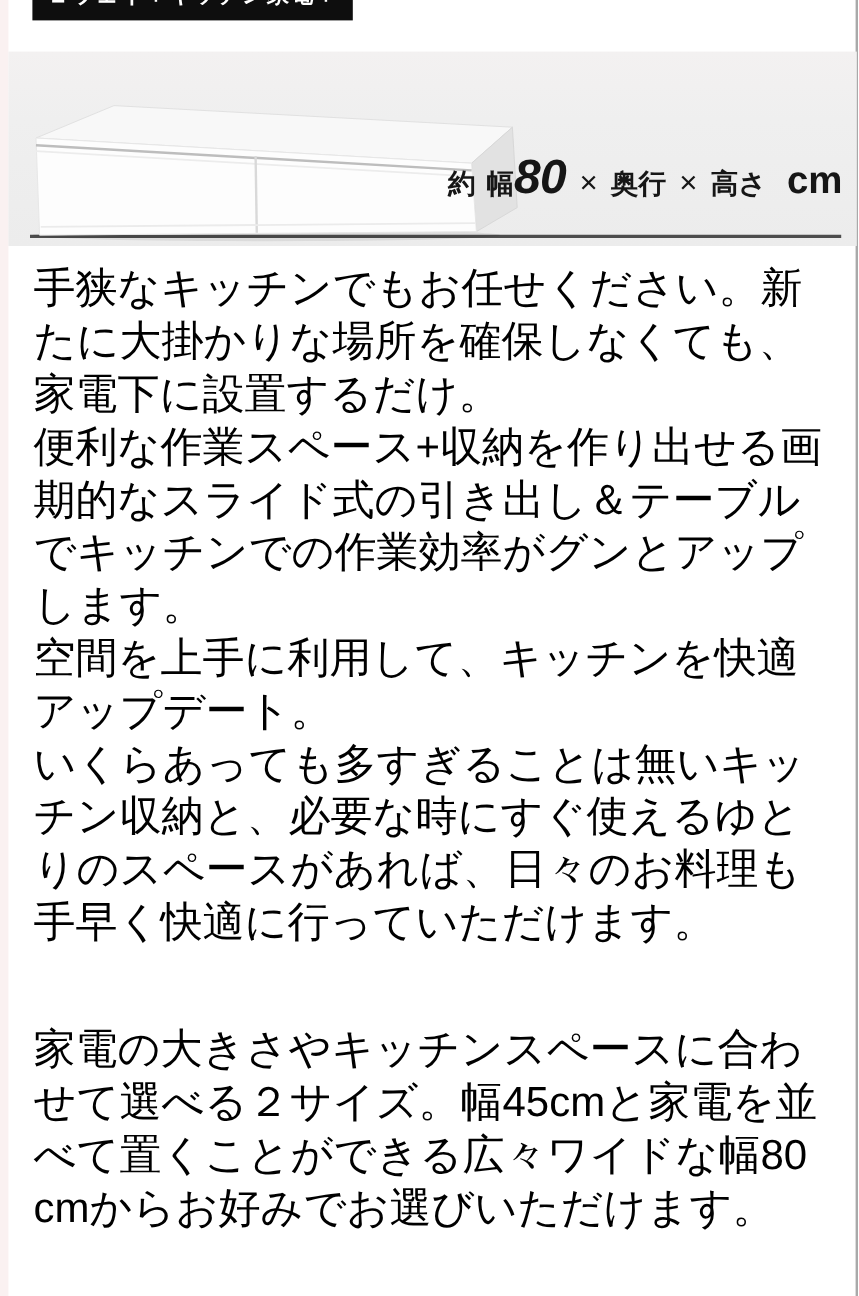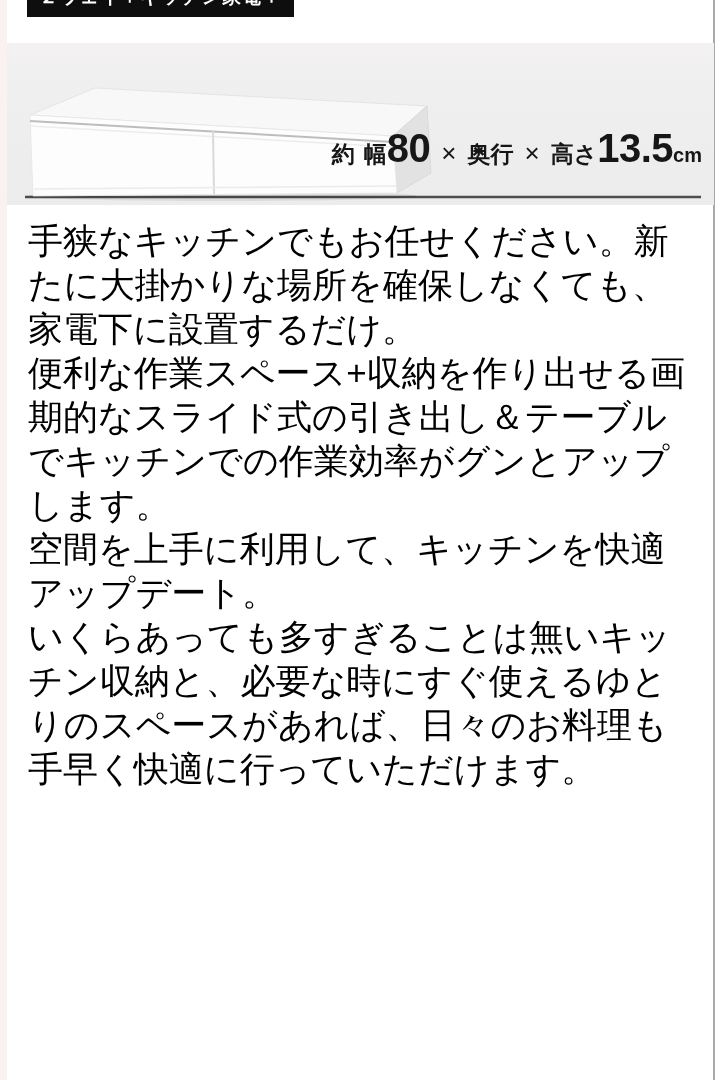--- a/index.html
+++ b/index.html
@@ -45,22 +45,22 @@
     width: 707px; height: 162px;
     background: linear-gradient(180deg, #f3f1f1 0%, #efefef 35%, #ececec 100%);
   }
   .figure svg { position: absolute; left: 0; top: 0; }
   .dims {
     position: absolute; top: 83px; right: 12px;
     display: flex; align-items: baseline;
     color: #161616; white-space: nowrap;
   }
   .dims .lbl  { font-size: 23px; font-weight: 600; }
-  .dims .num  { font-size: 40px; font-weight: 600; letter-spacing: -0.5px; }
-  .dims .unit { font-size: 20px; font-weight: 600; margin-left: 0; }
+  .dims .num  { font-size: 40px; font-weight: 600; letter-spacing: -0.5px; font-style: italic; }
+  .dims .unit { font-size: 32px; font-weight: 600; margin-left: 17px; }
   .dims .x    { font-size: 26px; font-weight: 400; margin: 0 11px; }
   .dims .sp-s { margin-right: 9px; }
   
   .description {
     position: absolute; left: 28px; top: 219px;
     width: 660px;
   }
   .description p {
     font-size: 35px; line-height: 44px;
     color: #000000;
@@ -100,23 +100,23 @@
     <line x1="27" y1="146" x2="389" y2="143" stroke="#ebebeb" stroke-width="1.5"></line>
   </svg>
   <div class="dims">
     <span class="lbl sp-s">約</span>
     <span class="lbl">幅</span>
     <span class="num">80</span>
     <span class="x">×</span>
     <span class="lbl">奥行</span>
     <span class="x">×</span>
     <span class="lbl">高さ</span>
-    <span class="num">13.5</span>
     <span class="unit">cm</span>
   </div>
 </div>
 
 <div class="description">
   <p>手狭なキッチンでもお任せください。新たに大掛かりな場所を確保しなくても、家電下に設置するだけ。
 便利な作業スペース+収納を作り出せる画期的なスライド式の引き出し＆テーブルでキッチンでの作業効率がグンとアップします。
 空間を上手に利用して、キッチンを快適アップデート。
 いくらあっても多すぎることは無いキッチン収納と、必要な時にすぐ使えるゆとりのスペースがあれば、日々のお料理も手早く快適に行っていただけます。</p>
+  <p>家電の大きさやキッチンスペースに合わせて選べる２サイズ。幅45cmと家電を並べて置くことができる広々ワイドな幅80cmからお好みでお選びいただけます。</p>
 </div>
 
 </body></html>

